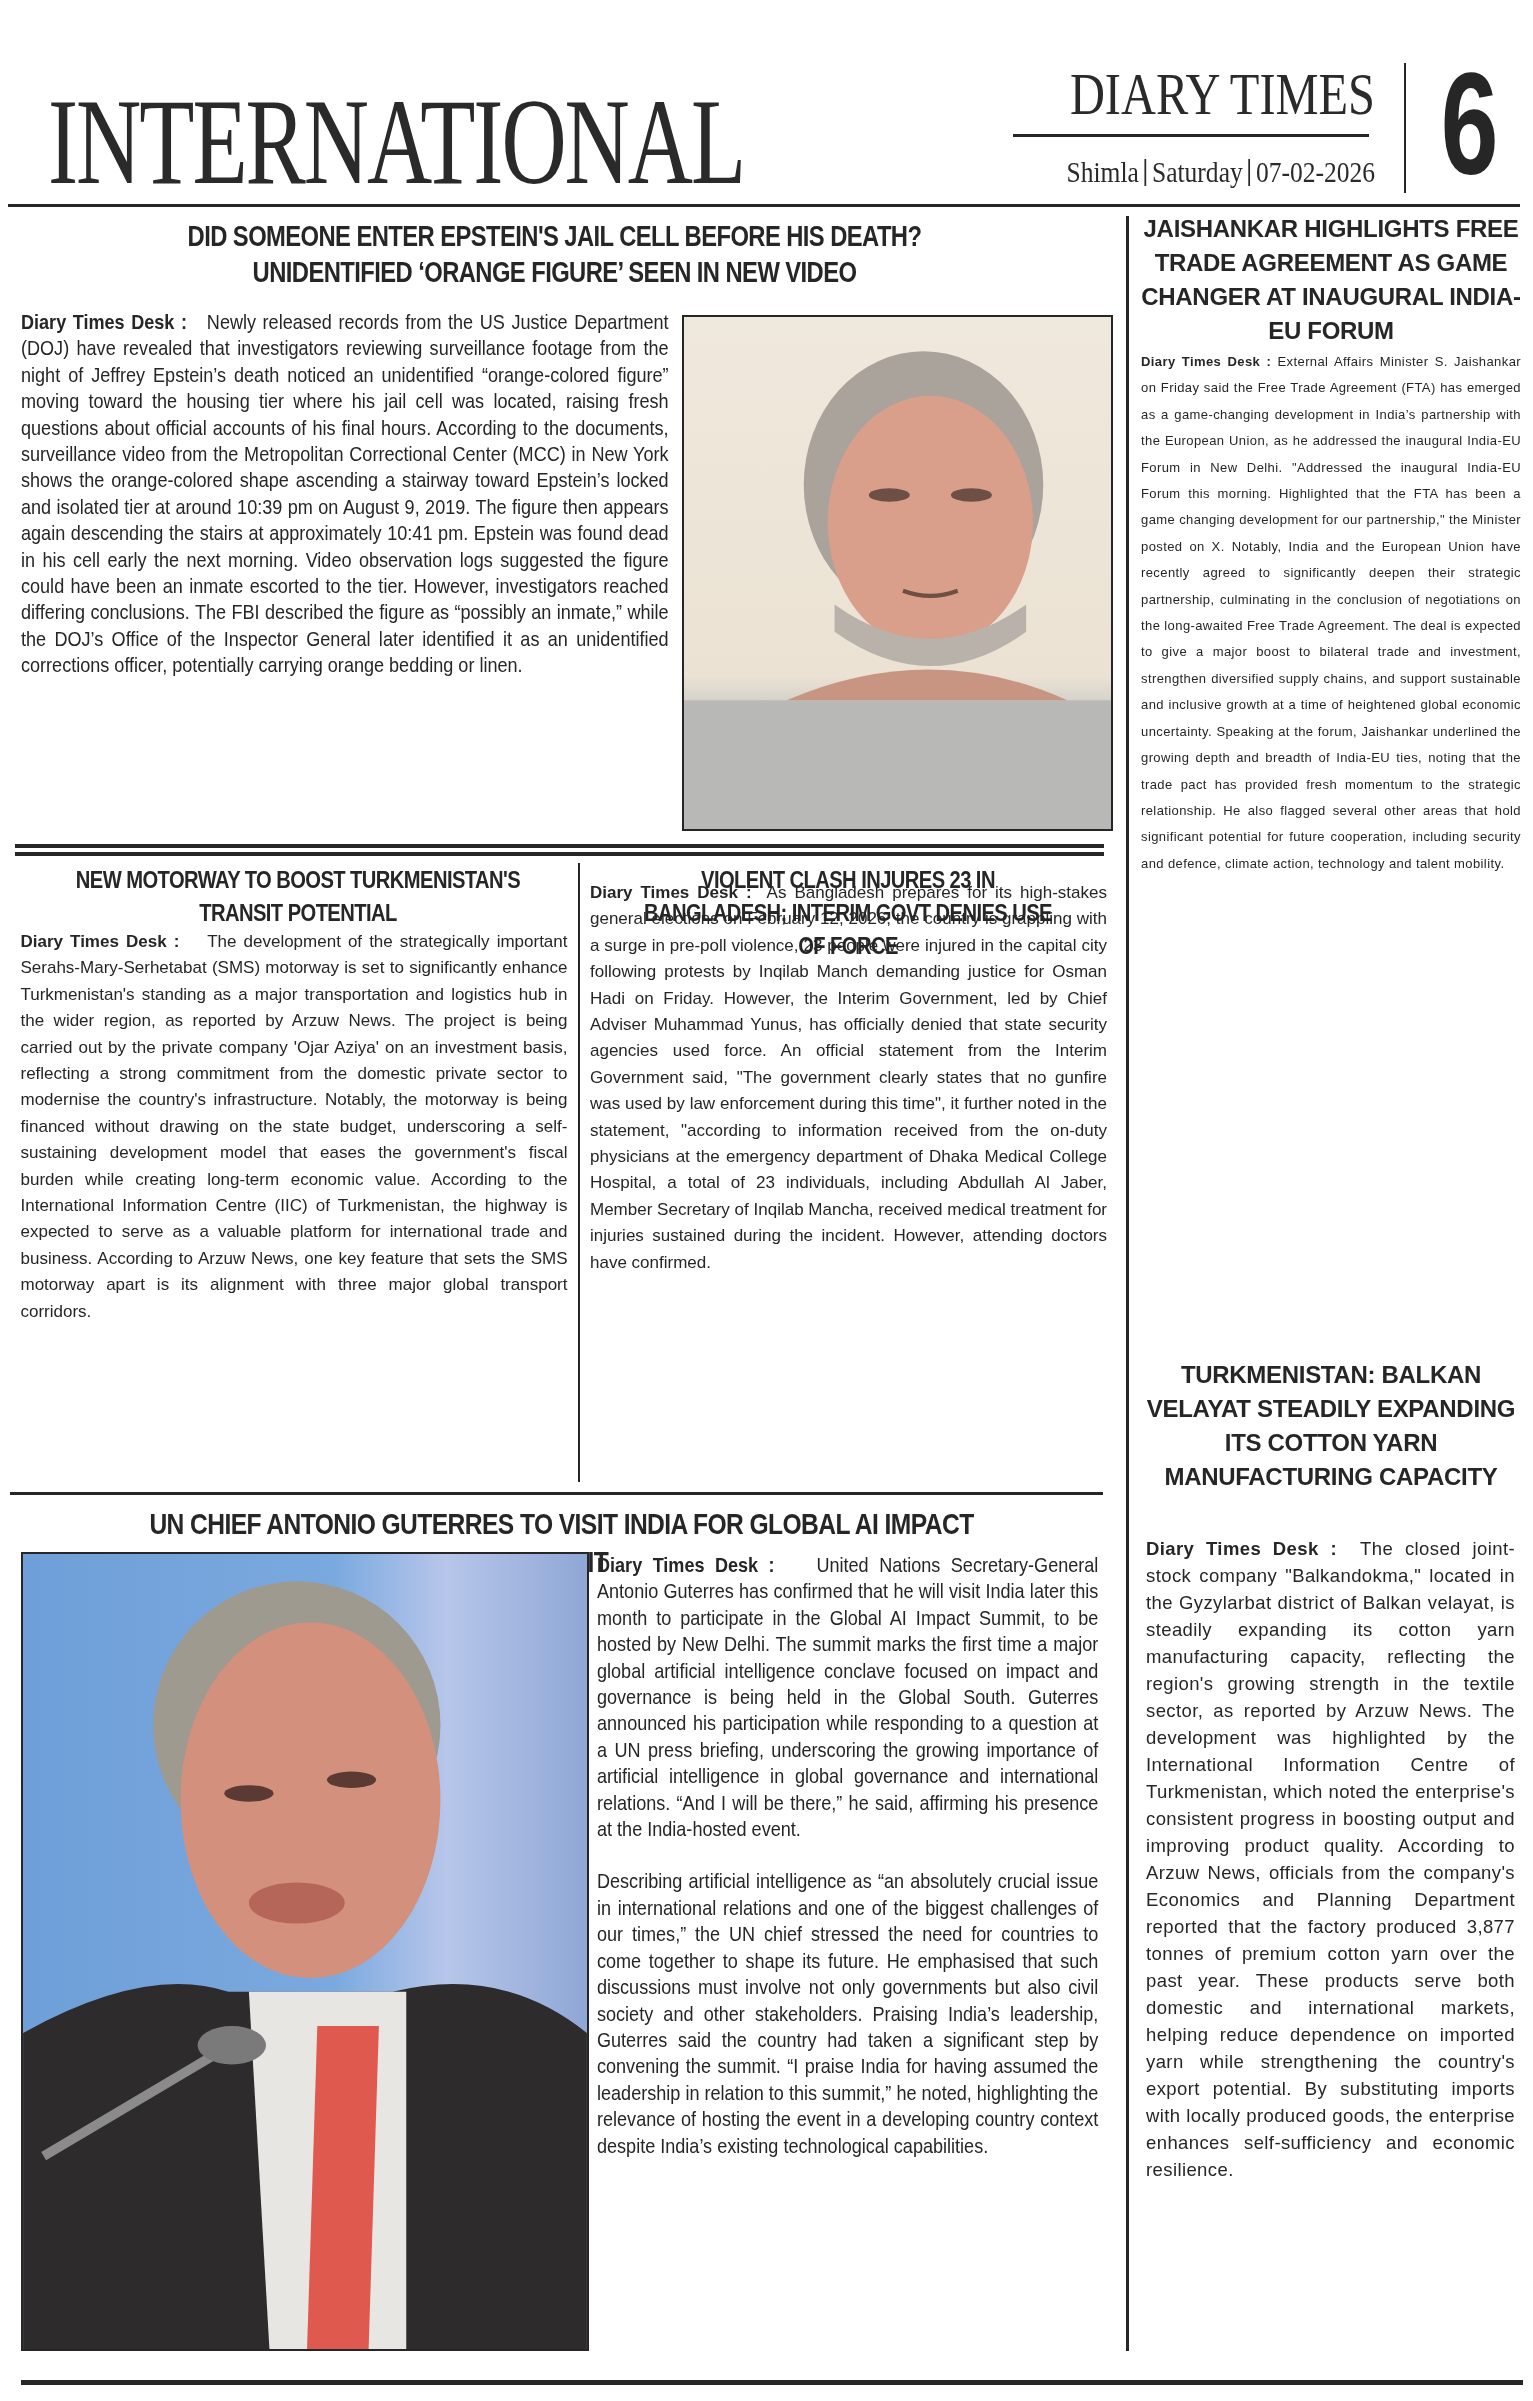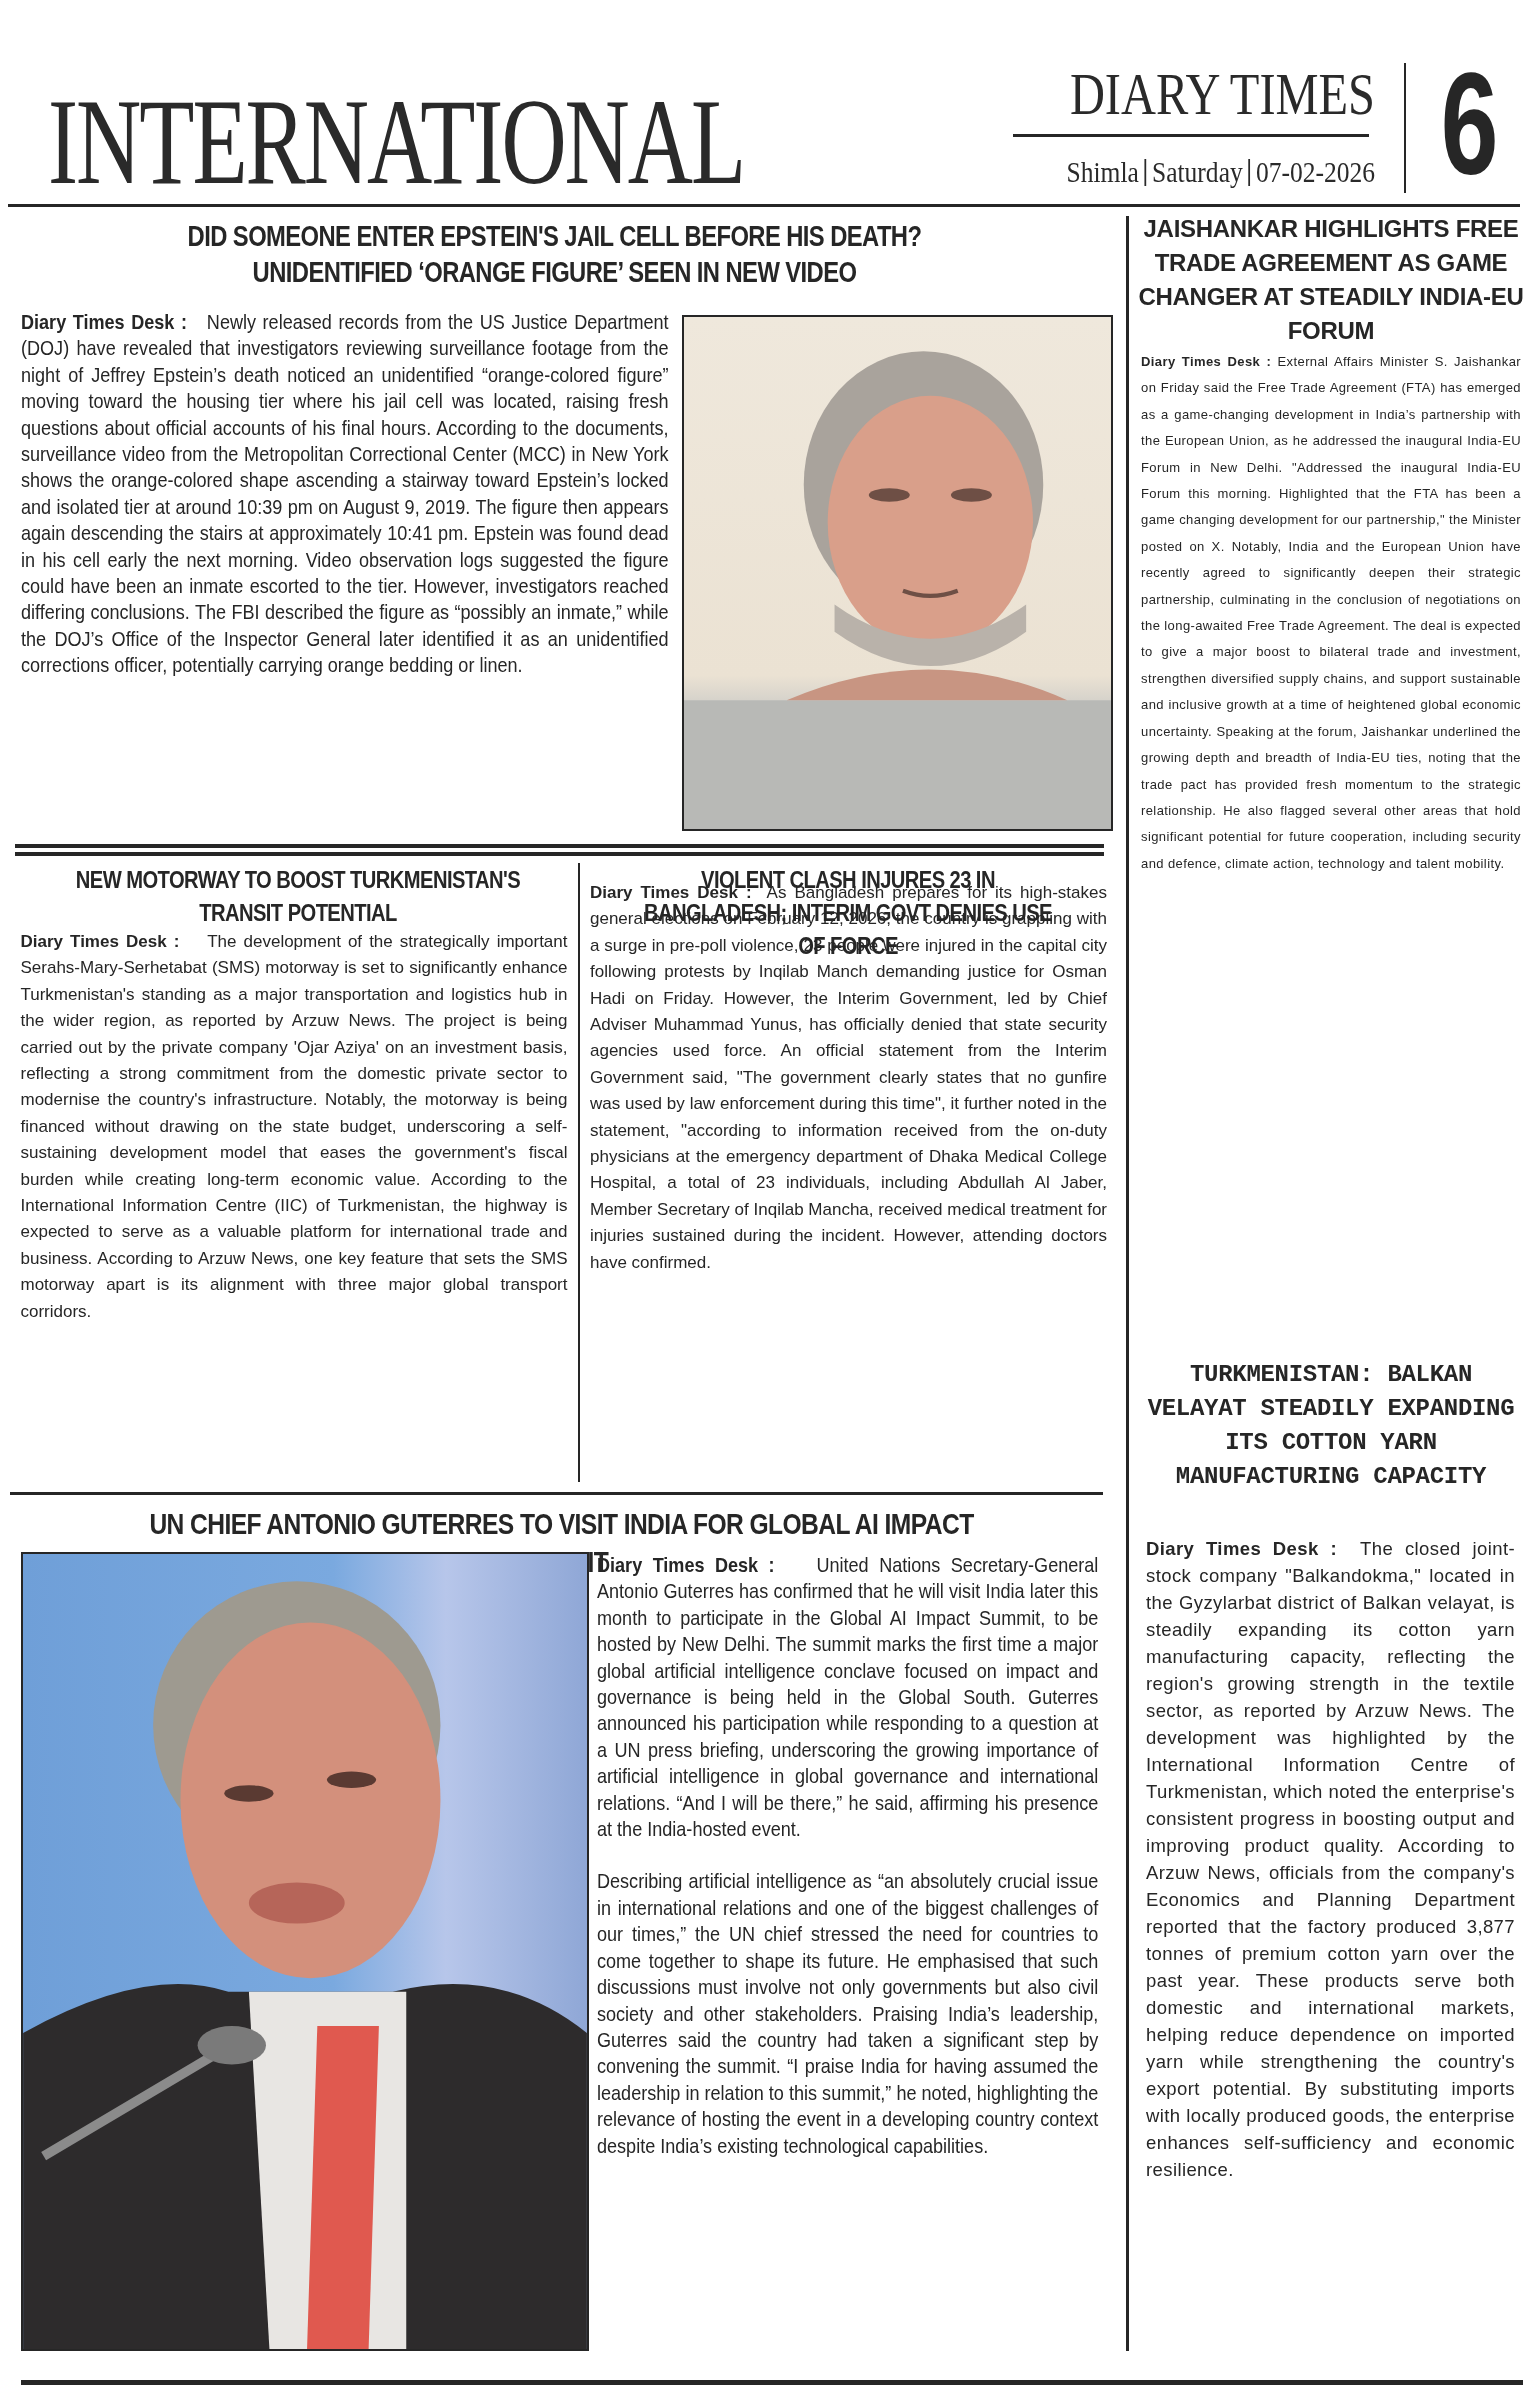--- a/index.html
+++ b/index.html
@@ -102,26 +102,26 @@
 <div class="abs body body-cond" style="left:597px; top:1552px; width:583px;">
   <p class="para">
     <span class="byline">Diary Times Desk :</span>&nbsp;&nbsp;&nbsp;
     <span>United Nations Secretary-General Antonio Guterres has confirmed that he will visit India later this month to participate in the Global AI Impact Summit, to be hosted by New Delhi. The summit marks the first time a major global artificial intelligence conclave focused on impact and governance is being held in the Global South. Guterres announced his participation while responding to a question at a UN press briefing, underscoring the growing importance of artificial intelligence in global governance and international relations. “And I will be there,” he said, affirming his presence at the India-hosted event.</span>
   </p>
   <p class="para">Describing artificial intelligence as “an absolutely crucial issue in international relations and one of the biggest challenges of our times,” the UN chief stressed the need for countries to come together to shape its future. He emphasised that such discussions must involve not only governments but also civil society and other stakeholders. Praising India’s leadership, Guterres said the country had taken a significant step by convening the summit. “I praise India for having assumed the leadership in relation to this summit,” he noted, highlighting the relevance of hosting the event in a developing country context despite India’s existing technological capabilities.</p>
 </div>
 
 <div class="rule" style="left:1126px; top:216px; width:2.7px; height:2135px;"></div>
 
-<div class="abs hl hl-side">JAISHANKAR HIGHLIGHTS FREE TRADE AGREEMENT AS GAME CHANGER AT STEADILY INDIA-EU FORUM</div>
+<div class="abs hl hl-side">JAISHANKAR HIGHLIGHTS FREE TRADE AGREEMENT AS GAME CHANGER AT INAUGURAL INDIA-EU FORUM</div>
 <div class="abs body" style="left:1141px; top:349px; width:380px; font-size:13px; line-height:26.4px; letter-spacing:0.4px;">
   <span class="byline">Diary Times Desk :</span>
   <span>External Affairs Minister S. Jaishankar on Friday said the Free Trade Agreement (FTA) has emerged as a game-changing development in India’s partnership with the European Union, as he addressed the inaugural India-EU Forum in New Delhi. "Addressed the inaugural India-EU Forum this morning. Highlighted that the FTA has been a game changing development for our partnership," the Minister posted on X. Notably, India and the European Union have recently agreed to significantly deepen their strategic partnership, culminating in the conclusion of negotiations on the long-awaited Free Trade Agreement. The deal is expected to give a major boost to bilateral trade and investment, strengthen diversified supply chains, and support sustainable and inclusive growth at a time of heightened global economic uncertainty. Speaking at the forum, Jaishankar underlined the growing depth and breadth of India-EU ties, noting that the trade pact has provided fresh momentum to the strategic relationship. He also flagged several other areas that hold significant potential for future cooperation, including security and defence, climate action, technology and talent mobility.</span>
 </div>
 
-<div class="abs hl hl-side" style="top:1358px;font-family:Liberation Mono, monospace;">TURKMENISTAN: BALKAN VELAYAT STEADILY EXPANDING ITS COTTON YARN MANUFACTURING CAPACITY</div>
+<div class="abs hl hl-side" style="top:1358px;">TURKMENISTAN: BALKAN VELAYAT STEADILY EXPANDING ITS COTTON YARN MANUFACTURING CAPACITY</div>
 <div class="abs body" style="left:1146px; top:1535px; width:369px; font-size:18.5px; line-height:27px; letter-spacing:0.4px;">
   <span class="byline">Diary Times Desk :</span>&nbsp;
   <span>The closed joint-stock company "Balkandokma," located in the Gyzylarbat district of Balkan velayat, is steadily expanding its cotton yarn manufacturing capacity, reflecting the region's growing strength in the textile sector, as reported by Arzuw News. The development was highlighted by the International Information Centre of Turkmenistan, which noted the enterprise's consistent progress in boosting output and improving product quality. According to Arzuw News, officials from the company's Economics and Planning Department reported that the factory produced 3,877 tonnes of premium cotton yarn over the past year. These products serve both domestic and international markets, helping reduce dependence on imported yarn while strengthening the country's export potential. By substituting imports with locally produced goods, the enterprise enhances self-sufficiency and economic resilience.</span>
 </div>
 
 <div class="rule" style="left:20.5px; top:2380px; width:1502px; height:4.8px;"></div>
 
 
 </body></html>

